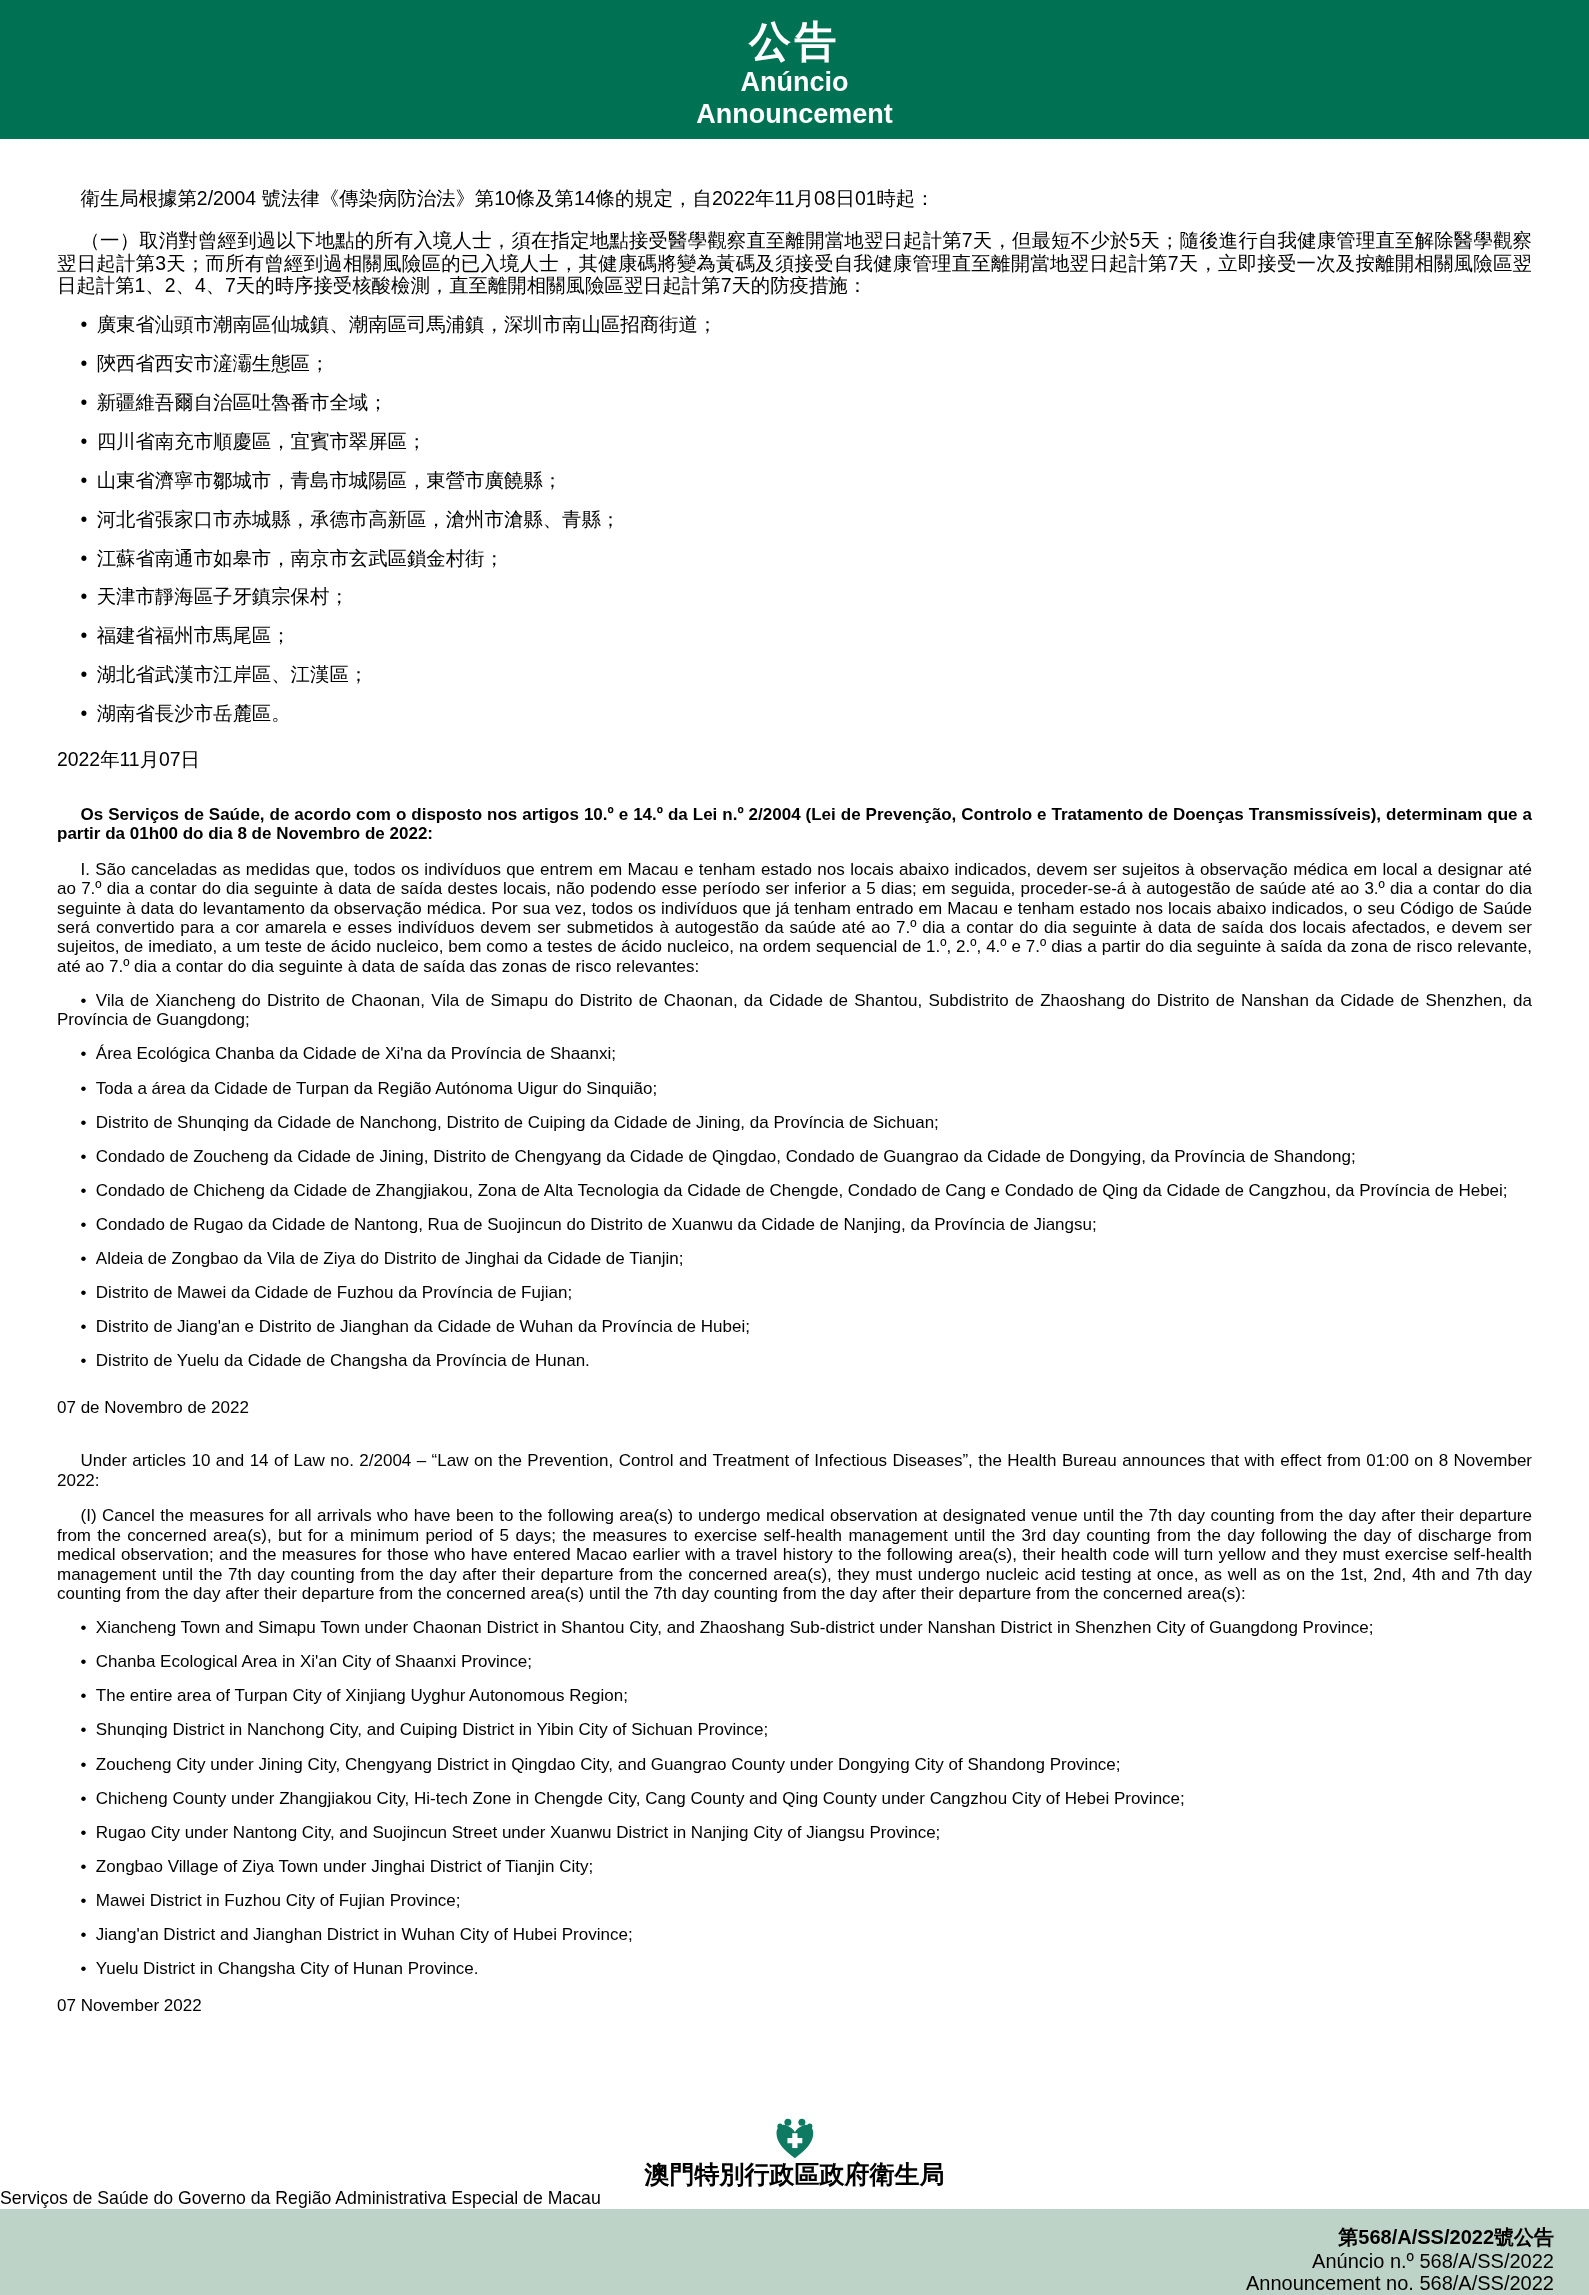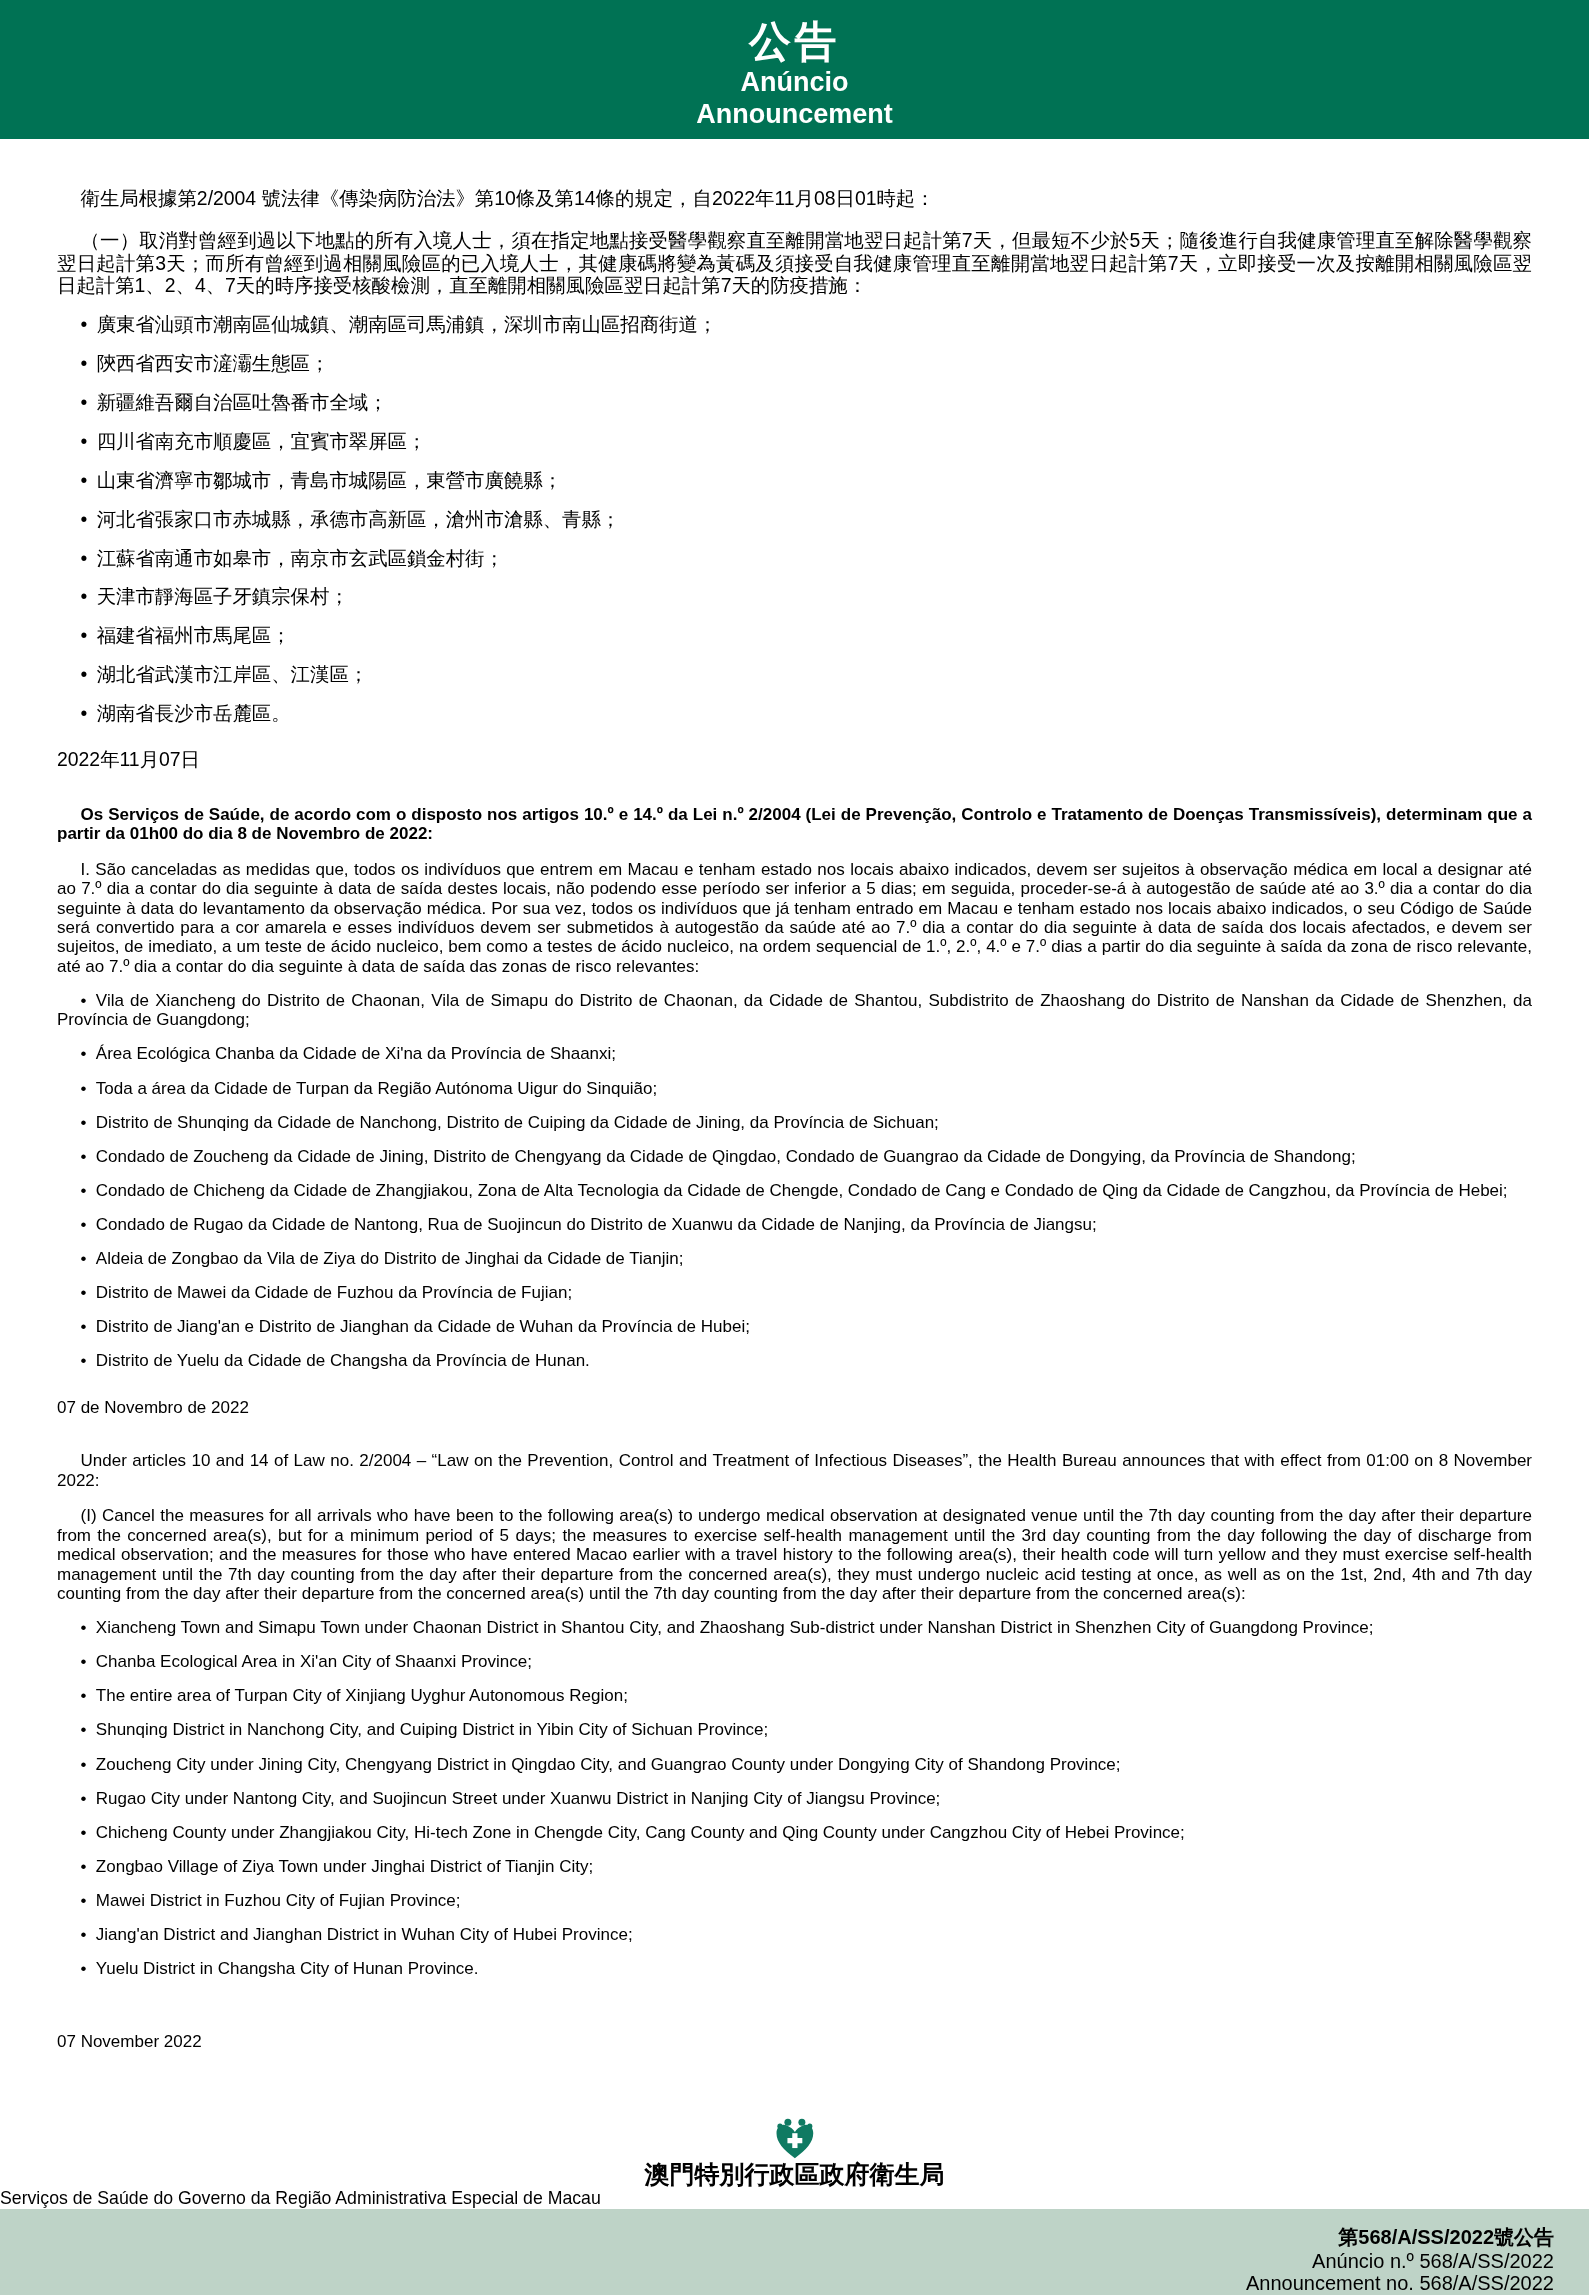--- a/index.html
+++ b/index.html
@@ -40,21 +40,21 @@
   .dot{margin-right:9.4px;}
   .zh-intro{margin-top:48px;}
   .zh-para{margin-top:20px;}
   .bullet.zh{margin-top:16.5px;}
   .date.zh{margin-top:23.5px;}
   .pt-intro{margin-top:34px;font-weight:bold;}
   .para-main{margin-top:16.5px;}
   .bullet.latin{margin-top:14.7px;}
   .date.pt{margin-top:27px;}
   .en-intro{margin-top:34px;}
-  .date.en{margin-top:54px;}
+  .date.en{margin-top:18px;}
   
   .footer{
     position:absolute;
     left:0;right:0;bottom:0;
     text-align:center;
   }
   .logo-wrap{height:44px;}
   .logo-wrap svg{height:42px;width:auto;}
   .org-zh{font-size:25px;line-height:27px;font-weight:bold;}
   .org-pt{font-size:17.7px;line-height:21px;text-align:left;}
@@ -116,22 +116,22 @@
     <p class="date latin pt" lang="pt">07 de Novembro de 2022</p>
 
     <p class="latin indent en-intro" lang="en">Under articles 10 and 14 of Law no. 2/2004 – “Law on the Prevention, Control and Treatment of Infectious Diseases”, the Health Bureau announces that with effect from 01:00 on 8 November 2022:</p>
     <p class="latin indent para-main" lang="en">(I) Cancel the measures for all arrivals who have been to the following area(s) to undergo medical observation at designated venue until the 7th day counting from the day after their departure from the concerned area(s), but for a minimum period of 5 days; the measures to exercise self-health management until the 3rd day counting from the day following the day of discharge from medical observation; and the measures for those who have entered Macao earlier with a travel history to the following area(s), their health code will turn yellow and they must exercise self-health management until the 7th day counting from the day after their departure from the concerned area(s), they must undergo nucleic acid testing at once, as well as on the 1st, 2nd, 4th and 7th day counting from the day after their departure from the concerned area(s) until the 7th day counting from the day after their departure from the concerned area(s):</p>
 
     <p class="bullet latin indent" lang="en"><span class="dot">•</span><span>Xiancheng Town and Simapu Town under Chaonan District in Shantou City, and Zhaoshang Sub-district under Nanshan District in Shenzhen City of Guangdong Province;</span></p>
     <p class="bullet latin indent" lang="en"><span class="dot">•</span><span>Chanba Ecological Area in Xi'an City of Shaanxi Province;</span></p>
     <p class="bullet latin indent" lang="en"><span class="dot">•</span><span>The entire area of Turpan City of Xinjiang Uyghur Autonomous Region;</span></p>
     <p class="bullet latin indent" lang="en"><span class="dot">•</span><span>Shunqing District in Nanchong City, and Cuiping District in Yibin City of Sichuan Province;</span></p>
     <p class="bullet latin indent" lang="en"><span class="dot">•</span><span>Zoucheng City under Jining City, Chengyang District in Qingdao City, and Guangrao County under Dongying City of Shandong Province;</span></p>
+    <p class="bullet latin indent" lang="en"><span class="dot">•</span><span>Chicheng County under Zhangjiakou City, Hi-tech Zone in Chengde City, Cang County and Qing County under Cangzhou City of Hebei Province;</span></p>
     <p class="bullet latin indent" lang="en"><span class="dot">•</span><span>Rugao City under Nantong City, and Suojincun Street under Xuanwu District in Nanjing City of Jiangsu Province;</span></p>
-    <p class="bullet latin indent" lang="en"><span class="dot">•</span><span>Chicheng County under Zhangjiakou City, Hi-tech Zone in Chengde City, Cang County and Qing County under Cangzhou City of Hebei Province;</span></p>
     <p class="bullet latin indent" lang="en"><span class="dot">•</span><span>Zongbao Village of Ziya Town under Jinghai District of Tianjin City;</span></p>
     <p class="bullet latin indent" lang="en"><span class="dot">•</span><span>Mawei District in Fuzhou City of Fujian Province;</span></p>
     <p class="bullet latin indent" lang="en"><span class="dot">•</span><span>Jiang'an District and Jianghan District in Wuhan City of Hubei Province;</span></p>
     <p class="bullet latin indent" lang="en"><span class="dot">•</span><span>Yuelu District in Changsha City of Hunan Province.</span></p>
 
     <p class="date latin en" lang="en">07 November 2022</p>
 
   </main>
 
   <footer class="footer">

